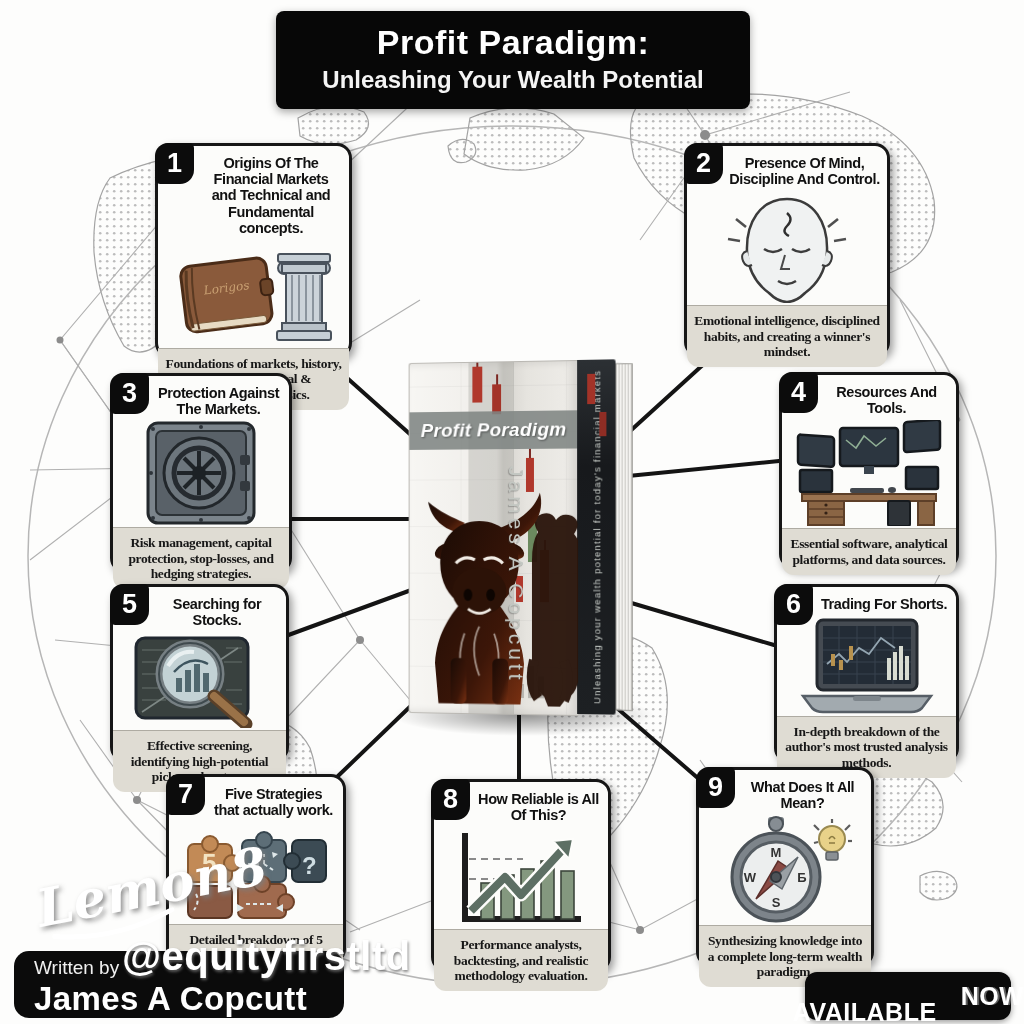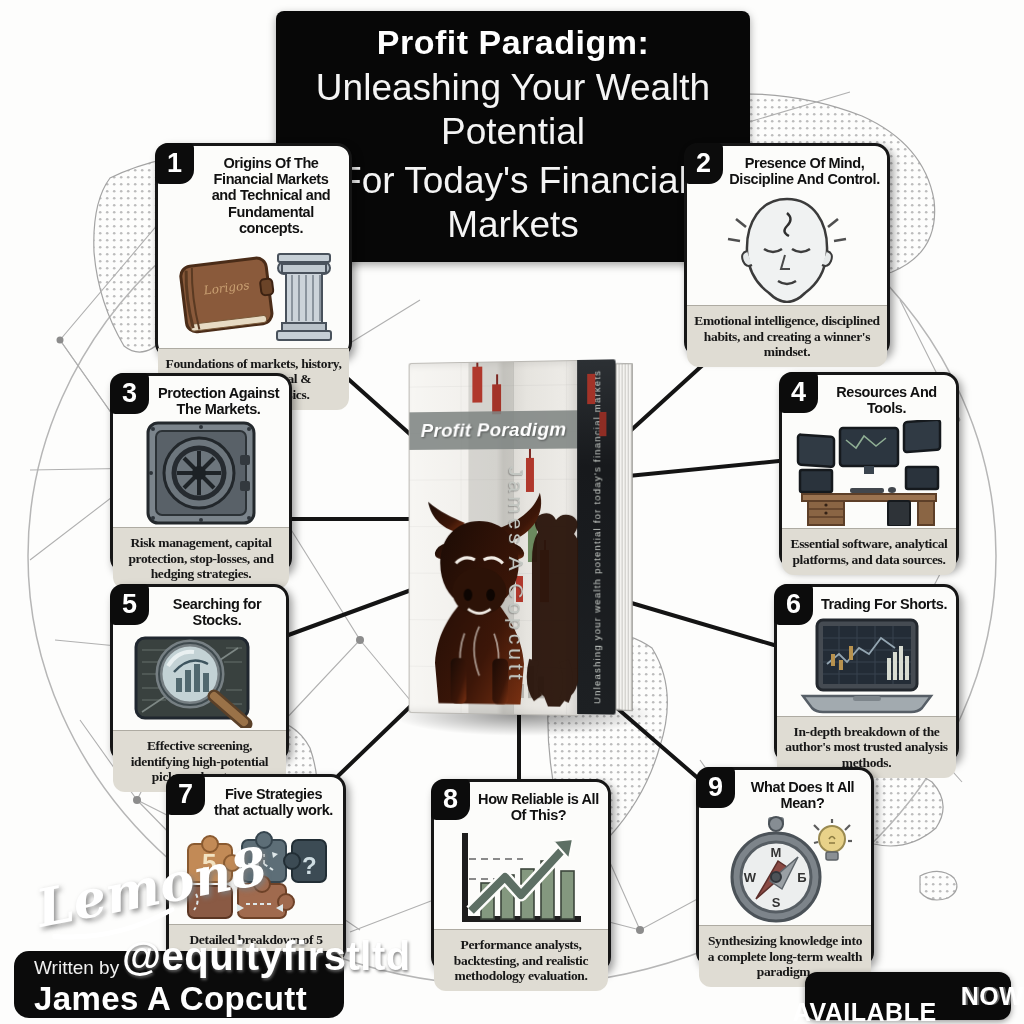--- a/index.html
+++ b/index.html
@@ -3,21 +3,21 @@
 <meta charset="utf-8">
 <style>
   html,body{margin:0;padding:0;background:#fff;}
   .canvas{position:relative;width:1024px;height:1024px;overflow:hidden;background:#fdfdfc;
           font-family:"Liberation Sans",sans-serif;}
   .bg{position:absolute;left:0;top:0;z-index:0;}
   
   .title-banner{position:absolute;left:276px;top:11px;width:474px;z-index:10;background:#070707;
     border-radius:8px;color:#fff;text-align:center;padding:12px 0 14px;box-shadow:0 3px 8px rgba(0,0,0,.35);}
   .title-banner .l1{font-size:34px;font-weight:800;letter-spacing:.5px;}
-  .title-banner .l2{font-size:37px;font-weight:400;color:#f4f4f4;margin-top:4px;line-height:1.2;}
+  .title-banner .l2{font-size:24px;font-weight:700;color:#f4f4f4;margin-top:4px;line-height:1.2;}
   
   .box{position:absolute;z-index:10;background:#fcfcfa;border:3px solid #161616;border-radius:15px;
     box-shadow:3px 4px 9px rgba(0,0,0,.4);display:flex;flex-direction:column;}
   .badge{position:absolute;top:-3px;left:-3px;width:39px;height:41px;background:#0c0c0c;color:#fff;
     font-weight:800;font-size:27px;display:flex;align-items:center;justify-content:center;
     border-radius:13px 5px 14px 5px;z-index:2;}
   .btitle{font-weight:700;font-size:14.5px;line-height:1.12;text-align:center;
     padding:9px 7px 2px 42px;letter-spacing:-.4px;color:#111;}
   .bicon{flex:1;display:flex;align-items:center;justify-content:center;padding:2px 4px;}
   .bcap{background:#dfdcd3;border-top:1px solid #aeaba2;border-radius:0 0 12px 12px;font-weight:700;
@@ -136,21 +136,20 @@
       <line x1="628" y1="602" x2="774" y2="645"></line>
       <line x1="338" y1="776" x2="417" y2="700"></line>
       <line x1="519" y1="700" x2="519" y2="779"></line>
       <line x1="610" y1="702" x2="707" y2="786"></line>
     </g>
   </svg>
 
   <div class="title-banner">
     <div class="l1">Profit Paradigm:</div>
     <div class="l2">Unleashing Your Wealth Potential</div>
-    <div class="l2">For Today's Financial Markets</div>
   </div>
 
   <div class="box" style="left:155px;top:143px;width:191px;height:209px;">
     <div class="badge">1</div>
     <div class="btitle">Origins Of The Financial Markets and Technical and Fundamental concepts.</div>
     <div class="bicon">
       <svg width="156" height="106" viewBox="0 0 156 106">
         <g transform="rotate(-7 50 60)">
           <rect x="8" y="22" width="86" height="66" rx="10" fill="#8a5a3b" stroke="#46291ا6" stroke-width="0"></rect>
           <rect x="8" y="22" width="86" height="66" rx="10" fill="#8a5a3b" stroke="#4a2c18" stroke-width="3"></rect>

